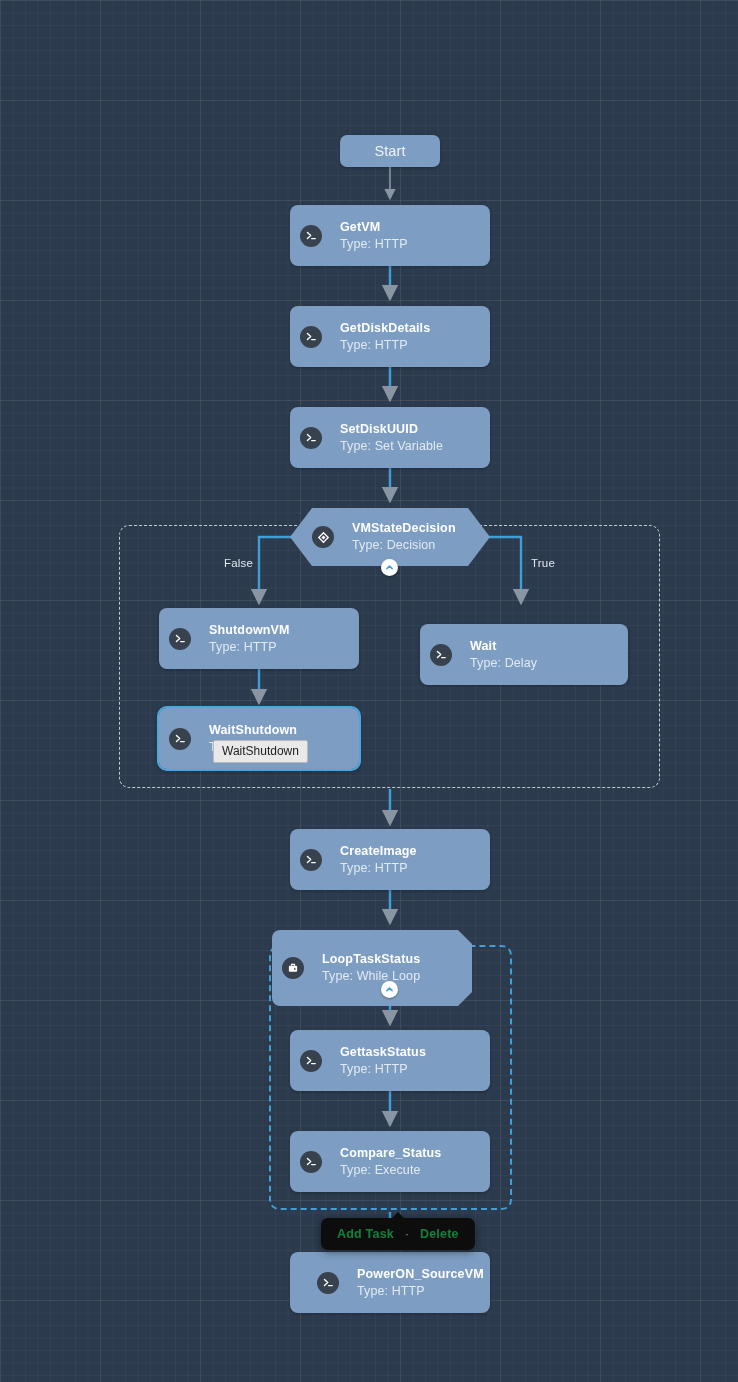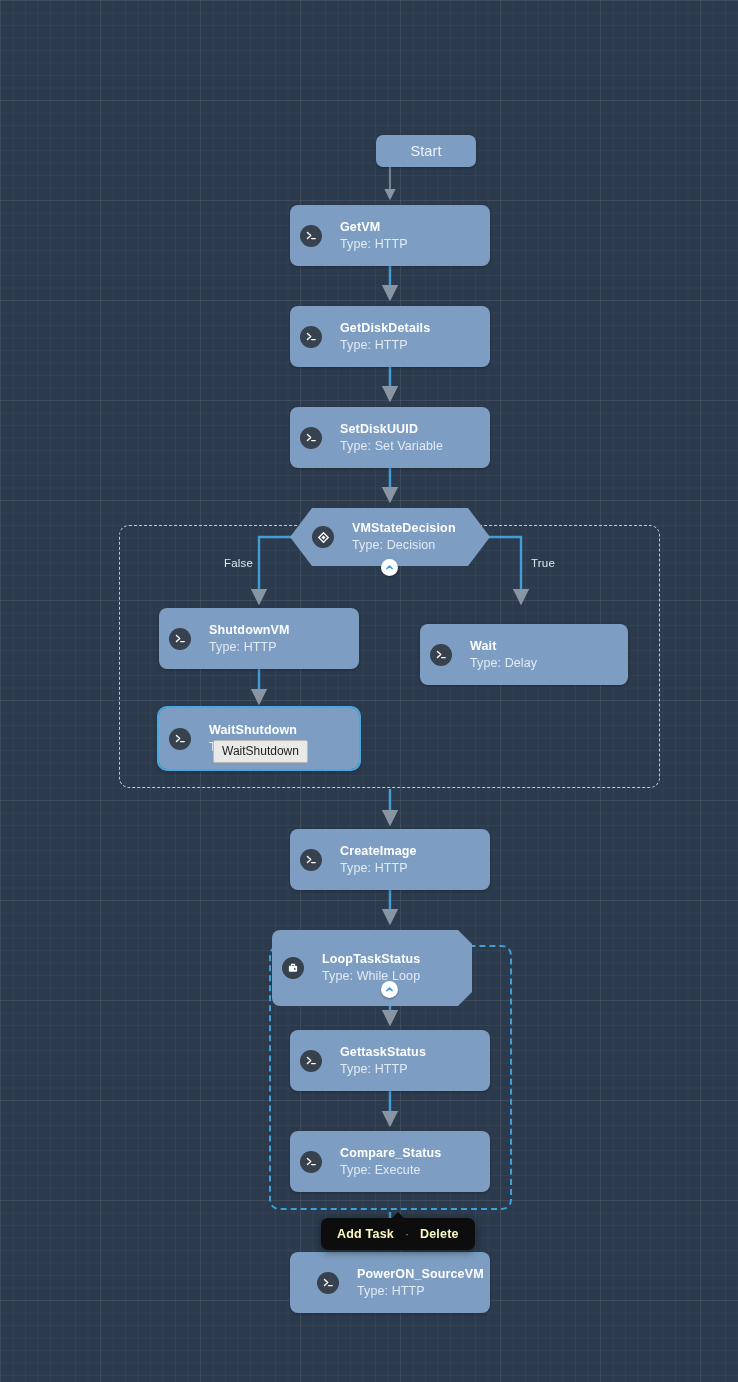--- a/index.html
+++ b/index.html
@@ -52,21 +52,20 @@
     border-radius: 8px;
     color: #ffffff;
     display: flex;
     align-items: center;
     box-shadow: 0 1px 3px rgba(0,0,0,0.25);
   }
 
   .node-start {
     justify-content: center;
     border-radius: 7px;
-    margin-left: 36px;
   }
   .node-start .start-label {
     font-size: 14.5px;
     color: #eef3f8;
     letter-spacing: .1px;
   }
 
   .node-body {
     display: flex;
     align-items: center;
@@ -164,21 +163,21 @@
     background: #0d0d0d;
     border-radius: 7px;
     padding: 9px 16px;
     display: flex;
     align-items: center;
     gap: 11px;
     z-index: 30;
     box-shadow: 0 2px 8px rgba(0,0,0,.45);
   }
   .ctx-item {
-    color: #fef9c3;
+    color: #15803d;
     font-size: 12.5px;
     font-weight: bold;
     white-space: nowrap;
     letter-spacing: .2px;
   }
   .ctx-sep { color: #9a9a9a; font-size: 12px; }
   .ctx-arrow {
     position: absolute;
     top: -6px;
     left: 50%;

